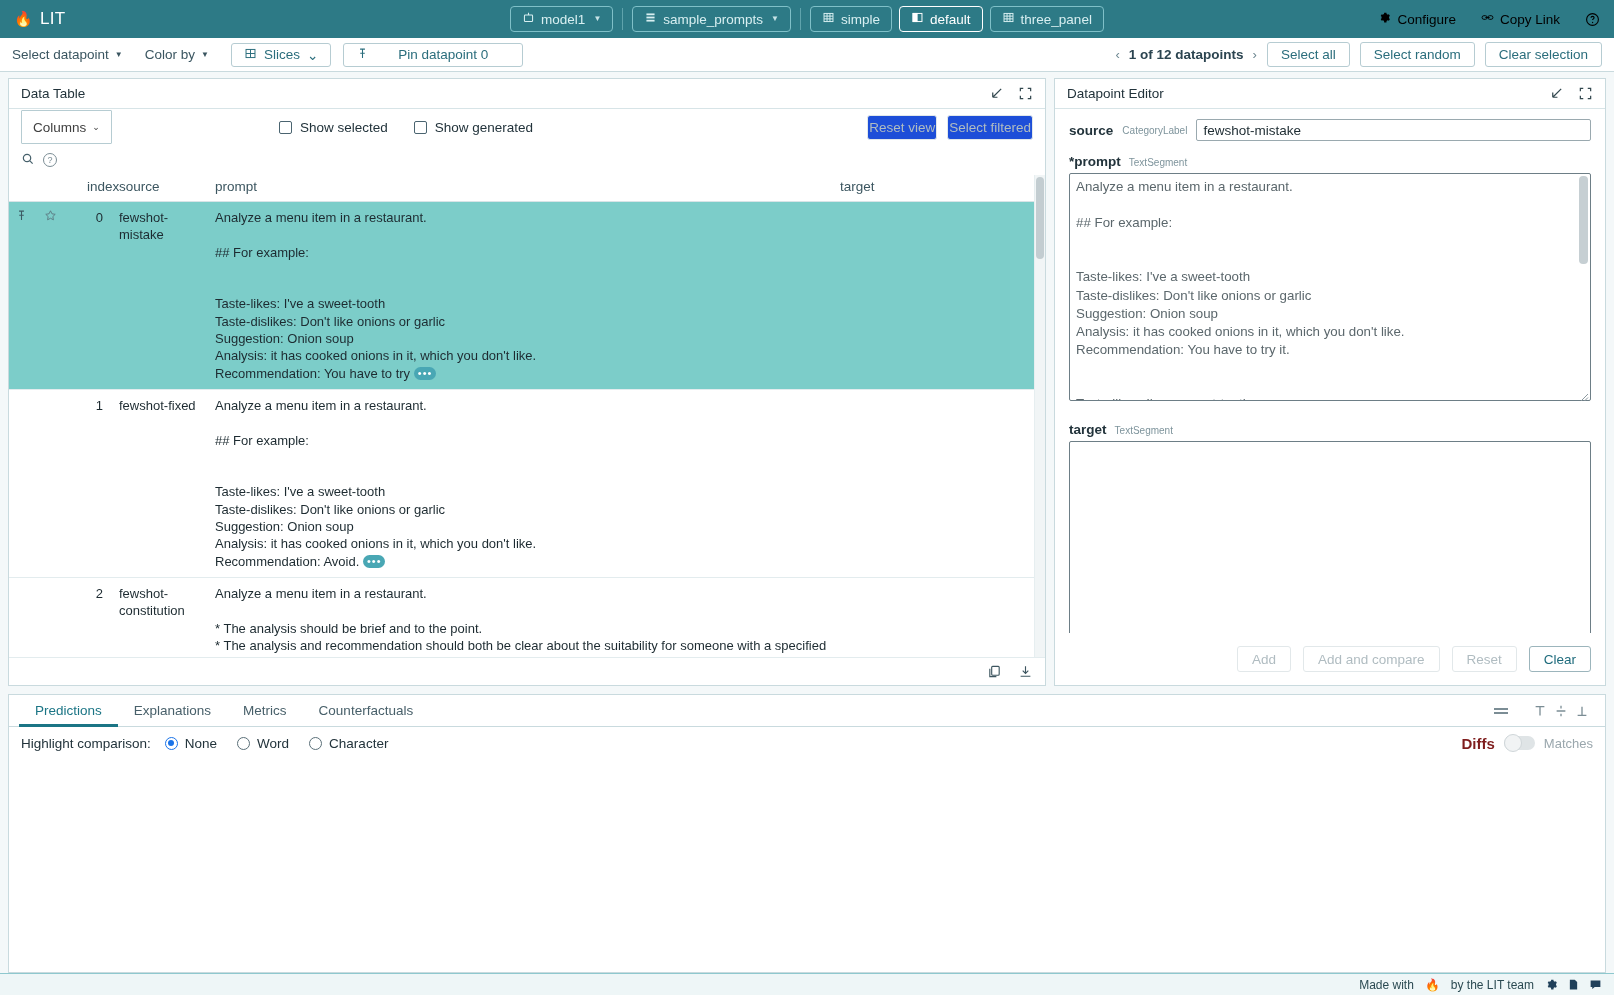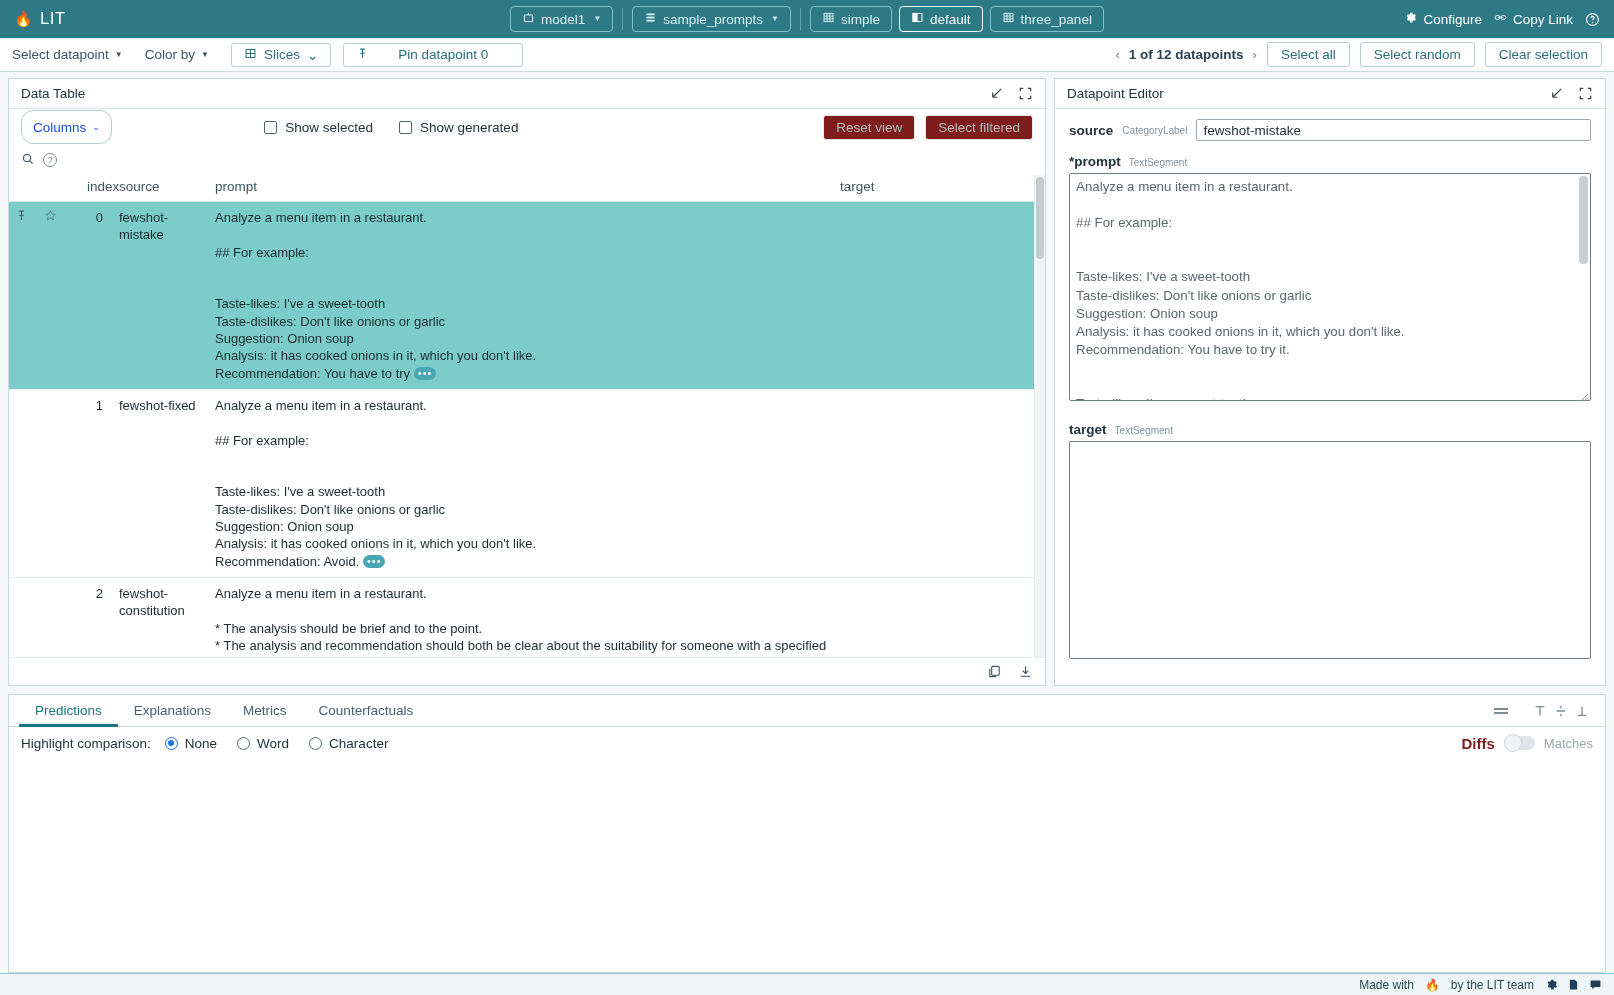--- a/index.html
+++ b/index.html
@@ -35,21 +35,21 @@
     display:flex; align-items:center; gap:6px;
     height:26px; padding:0 11px;
     border:1px solid #7fc0c8; border-radius:4px;
     color:#d8eff1; font-size:13.5px; white-space:nowrap;
     background:transparent; cursor:pointer;
   }
   .chip.selected { border-color:#ffffff; color:#ffffff; }
   .chip .caret { font-size:8px; line-height:1; margin-left:2px; opacity:.9; }
   .divider-v { width:1px; height:22px; background:#5fa3ac; margin:0 9px; }
   .gap6 { width:7px; }
-  .topbar-right { margin-left:auto; display:flex; align-items:center; gap:12px; font-size:13.5px; color:#ffffff; }
+  .topbar-right { margin-left:auto; display:flex; align-items:center; gap:25px; font-size:13.5px; color:#000000; }
   .topbar-right .tr-item { display:flex; align-items:center; gap:6px; cursor:pointer; }
   .icon-sq { width:13px; height:13px; display:inline-block; flex:0 0 auto; }
 
   
   .toolbar {
     height:34px; flex:0 0 34px;
     background:#ffffff;
     border-bottom:1px solid #c9dade;
     display:flex; align-items:center;
     padding:0 12px; gap:0;
@@ -85,29 +85,29 @@
     font-size:13.5px; color:#22333b; background:#fff;
   }
   .module-header .mh-icons { margin-left:auto; display:flex; align-items:center; gap:14px; color:#33484f; }
   .mh-icons svg { cursor:pointer; }
 
   
   .dt-module { flex:1 1 auto; min-width:0; }
   .dt-controls { height:36px; flex:0 0 36px; display:flex; align-items:center; padding:0 12px; gap:0; }
   .columns-btn {
     display:flex; align-items:center; gap:6px; height:24px; padding:16px 11px;
-    border:1px solid #b6ccd2; border-radius:12px; color:#1d4ed8; font-size:13.5px; cursor:pointer;
+    border:1px solid #b6ccd2; border-radius:1px; color:#404040; font-size:13.5px; cursor:pointer;
   }
   .cb-group { display:flex; align-items:center; gap:26px; margin-left:auto; margin-right:auto; }
   .cbx { display:flex; align-items:center; gap:8px; font-size:13.5px; color:#22333b; cursor:pointer; }
   .cbx .box { width:13px; height:13px; border:1.6px solid #4a6470; border-radius:2px; background:#fff; }
   .dt-right { margin-left:auto; display:flex; align-items:center; gap:10px; }
   .ghost-btn {
-    height:25px; padding:0 12px; border:1px solid #e2e8ea; border-radius:3px;
-    color:#b0bcc1; background:#7f1d1d; font-size:13.5px; display:flex; align-items:center; cursor:default;
+    height:25px; padding:0 1px; border:1px solid #e2e8ea; border-radius:3px;
+    color:#b0bcc1; background:#1d4ed8; font-size:13.5px; display:flex; align-items:center; cursor:default;
   }
   .dt-search { height:30px; flex:0 0 30px; display:flex; align-items:center; padding:0 12px; gap:8px; }
   .search-input {
     width:570px; height:20px; border:1px solid #7b8d95; border-radius:2px;
     font-family:"Liberation Sans", sans-serif; font-size:13px; padding:0 4px; color:#22333b;
     background:#fff; outline:none;
   }
   .search-input::placeholder { color:#8b9a9f; }
   .help-circle { width:14px; height:14px; border:1.3px solid #7b8d95; border-radius:50%; color:#7b8d95;
     font-size:9px; display:flex; align-items:center; justify-content:center; cursor:pointer; }
@@ -538,20 +538,26 @@
               <span class="f-name">target</span>
               <span class="f-type">TextSegment</span>
             </div>
             <div class="ta-wrap">
               <textarea class="f-textarea ta-target" style=""></textarea>
               
             </div>
           </div>
         </div>
 
+        <div class="de-actions">
+          <div class="de-btn disabled">Add</div>
+          <div class="de-btn disabled">Add and compare</div>
+          <div class="de-btn disabled">Reset</div>
+          <div class="de-btn active">Clear</div>
+        </div>
       </div>
     </div>
 
     <div class="lower">
       <div class="tabbar">
         <div class="tab active">Predictions</div>
         <div class="tab">Explanations</div>
         <div class="tab">Metrics</div>
         <div class="tab">Counterfactuals</div>
         <div class="tabbar-right">

